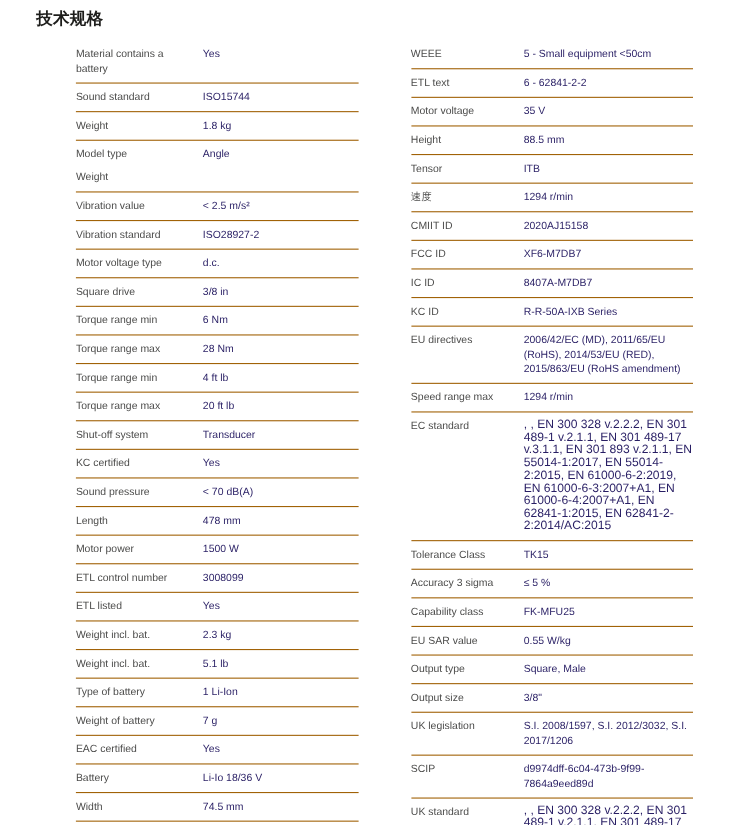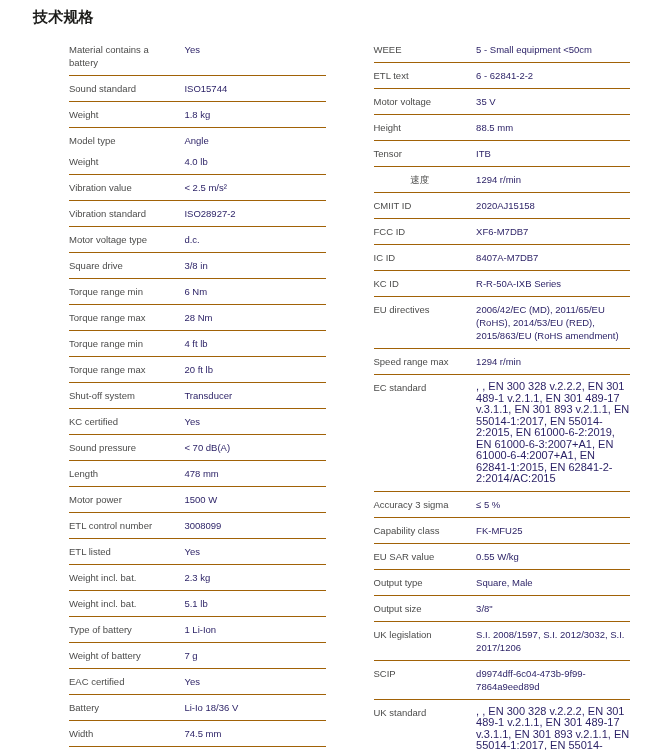--- a/index.html
+++ b/index.html
@@ -19,21 +19,21 @@
     padding:6px 0;
     margin-left:36px;
   }
   .pair{display:flex;align-items:flex-start;}
   .pair + .pair{margin-top:8px;}
   .label{
     flex:0 0 45%;box-sizing:border-box;padding-right:10px;
     font-size:9.5px;line-height:13px;color:#4c4c4b;font-weight:400;
   }
   .col-right .label{flex-basis:40%;}
-  .label.underline{cursor:help;text-align:center;}
+  .label.underline{cursor:help;}
   .value{
     flex:1 1 auto;min-width:0;
     font-size:9.5px;line-height:13px;color:#281e64;font-weight:400;
     word-wrap:break-word;
   }
   .value.long{font-size:11px;line-height:11.5px;}
 </style>
 </head>
 <body>
 
@@ -59,21 +59,20 @@
             <span class="value">1.8 kg</span>
           </div>
         </div>
         <div class="row">
           <div class="pair">
             <span class="label">Model type</span>
             <span class="value">Angle</span>
           </div>
           <div class="pair">
             <span class="label">Weight</span>
-            <span class="value">4.0 lb</span>
           </div>
         </div>
         <div class="row">
           <div class="pair">
             <span class="label">Vibration value</span>
             <span class="value">&lt; 2.5 m/s²</span>
           </div>
         </div>
         <div class="row">
           <div class="pair">
@@ -272,20 +271,26 @@
         <div class="row">
           <div class="pair">
             <span class="label">Speed range max</span>
             <span class="value">1294 r/min</span>
           </div>
         </div>
         <div class="row">
           <div class="pair">
             <span class="label">EC standard</span>
             <span class="value long">, , EN 300 328 v.2.2.2, EN 301 489-1 v.2.1.1, EN 301 489-17 v.3.1.1, EN 301 893 v.2.1.1, EN 55014-1:2017, EN 55014-2:2015, EN 61000-6-2:2019, EN 61000-6-3:2007+A1, EN 61000-6-4:2007+A1, EN 62841-1:2015, EN 62841-2-2:2014/AC:2015</span>
+          </div>
+        </div>
+        <div class="row">
+          <div class="pair">
+            <span class="label">Tolerance Class</span>
+            <span class="value">TK15</span>
           </div>
         </div>
         <div class="row">
           <div class="pair">
             <span class="label">Accuracy 3 sigma</span>
             <span class="value">≤ 5 %</span>
           </div>
         </div>
         <div class="row">
           <div class="pair">

